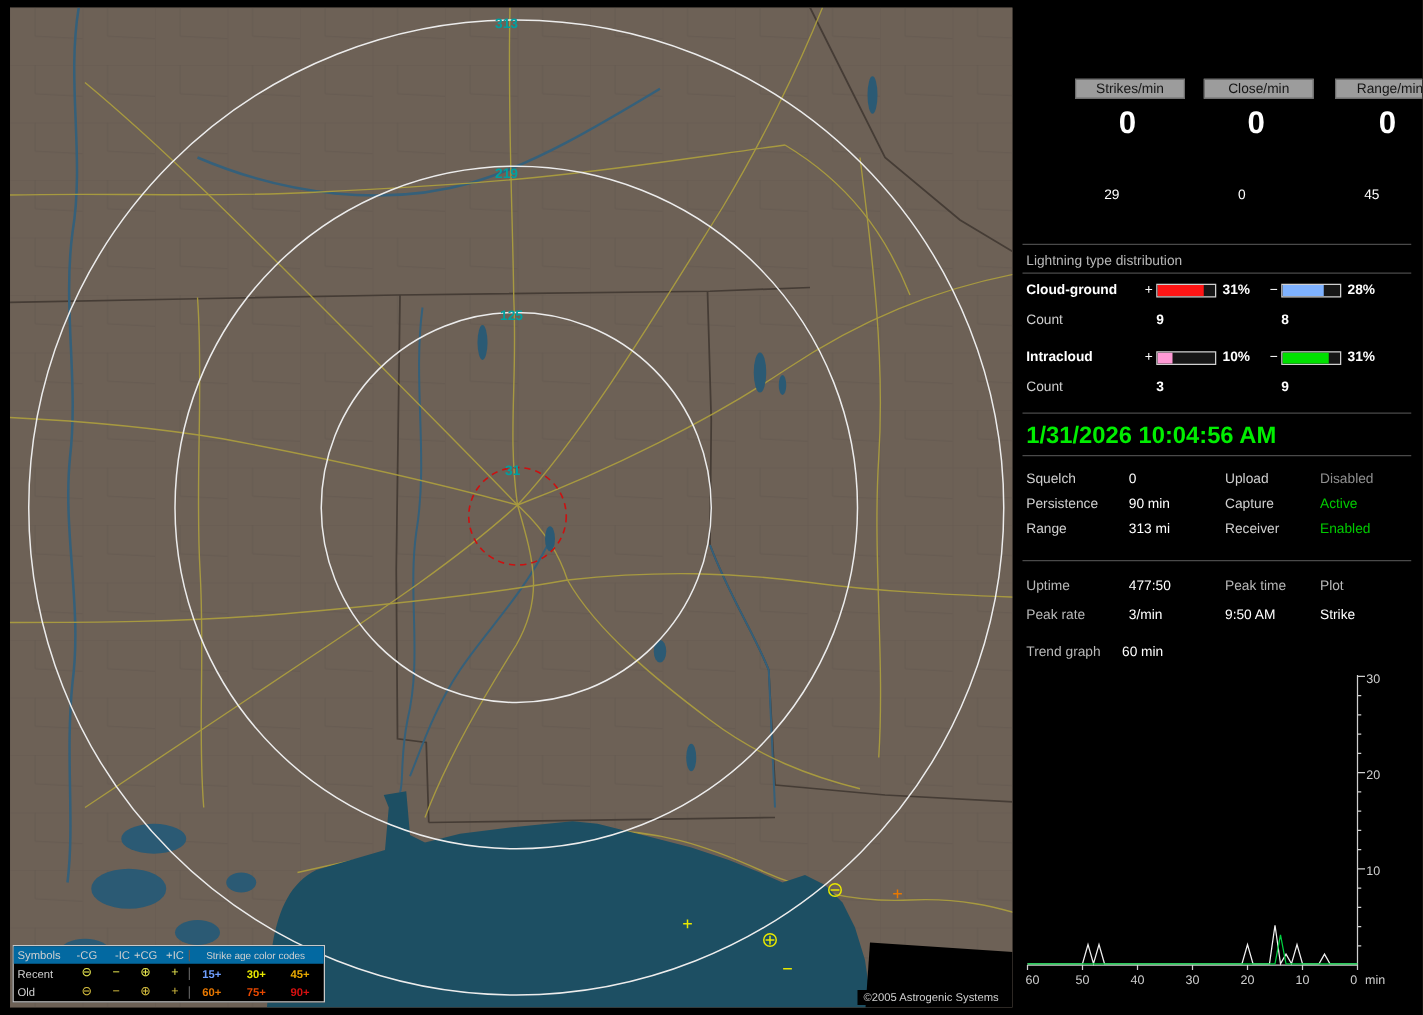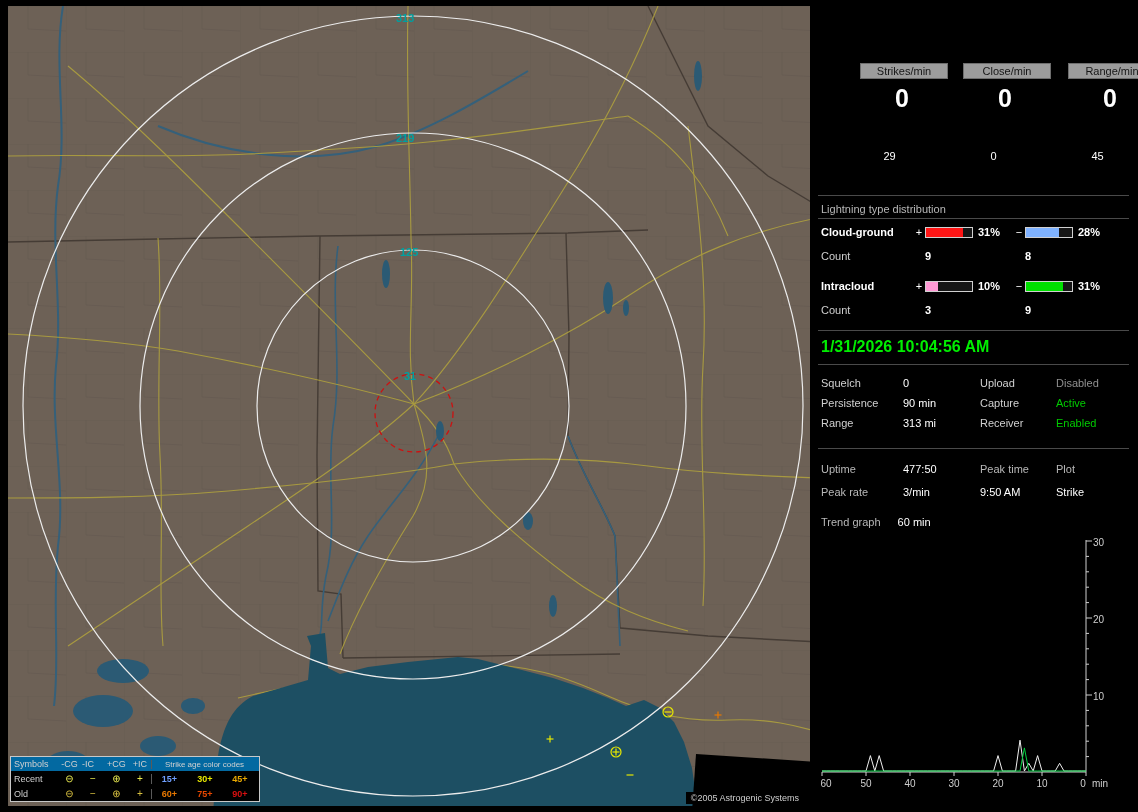--- a/index.html
+++ b/index.html
@@ -44,21 +44,21 @@
   .distrow{position:absolute;left:6px;display:grid;align-items:center;
            grid-template-columns:92px 12px 50px 38px 12px 50px 36px;}
   .dname{font-weight:bold;color:#fff;}
   .sign{color:#fff;text-align:center;}
   .bar{display:block;width:46px;height:9px;border:1px solid #d0d0d0;background:#161616;overflow:hidden;}
   .bar-fill{display:block;height:9px;}
   .pct{font-weight:bold;color:#fff;padding-left:3px;}
   .clabel{color:#cfcfcf;}
   .cval{color:#fff;font-weight:bold;}
   .gc3{grid-column:3;} .gc6{grid-column:6;}
-  .datetime{position:absolute;top:332px;left:6px;color:#00ee00;font-size:16px;font-weight:bold;}
+  .datetime{position:absolute;top:332px;left:6px;color:#00ee00;font-size:19px;font-weight:bold;}
   .row4{position:absolute;left:6px;width:308px;display:grid;grid-template-columns:82px 77px 76px 73px;}
   .lab{color:#d0d0d0;} .val{color:#fff;} .lab2{color:#b8b8b8;}
   .trendrow{position:absolute;top:510px;left:6px;}
   .trendrow .lab2{margin-right:14px;}
   #trend{position:absolute;left:0;top:524px;}
   .axis{stroke:#cfcfcf;stroke-width:1;}
   .ticktext{fill:#cfcfcf;font:10px "Liberation Sans",sans-serif;}
 </style>
 </head>
 <body>
@@ -164,21 +164,21 @@
           <g stroke="#e8e800" fill="none" stroke-width="1.2">
             <line x1="618.5" y1="769" x2="625.5" y2="769"></line>
           </g>
         </g>
     </svg>
 
     <div class="legend">
       <div class="lg-row lg-head">
         <span style="padding-left:3px;">Symbols</span>
         <span style="text-align:center;">-CG</span>
-        <span style="text-align:left;">-IC</span>
+        <span style="text-align:right;">-IC</span>
         <span style="text-align:center;">+CG</span>
         <span style="text-align:center;">+IC</span>
         <span class="lg-ages-head lg-sep">Strike age color codes</span>
       </div>
       <div class="lg-row">
         <span style="padding-left:3px;">Recent</span>
         <span class="lg-glyph" style="color: rgb(232, 232, 80);">⊖</span>
         <span class="lg-glyph" style="color: rgb(232, 232, 80);">−</span>
         <span class="lg-glyph" style="color: rgb(232, 232, 80);">⊕</span>
         <span class="lg-glyph" style="color: rgb(232, 232, 80);">+</span>

